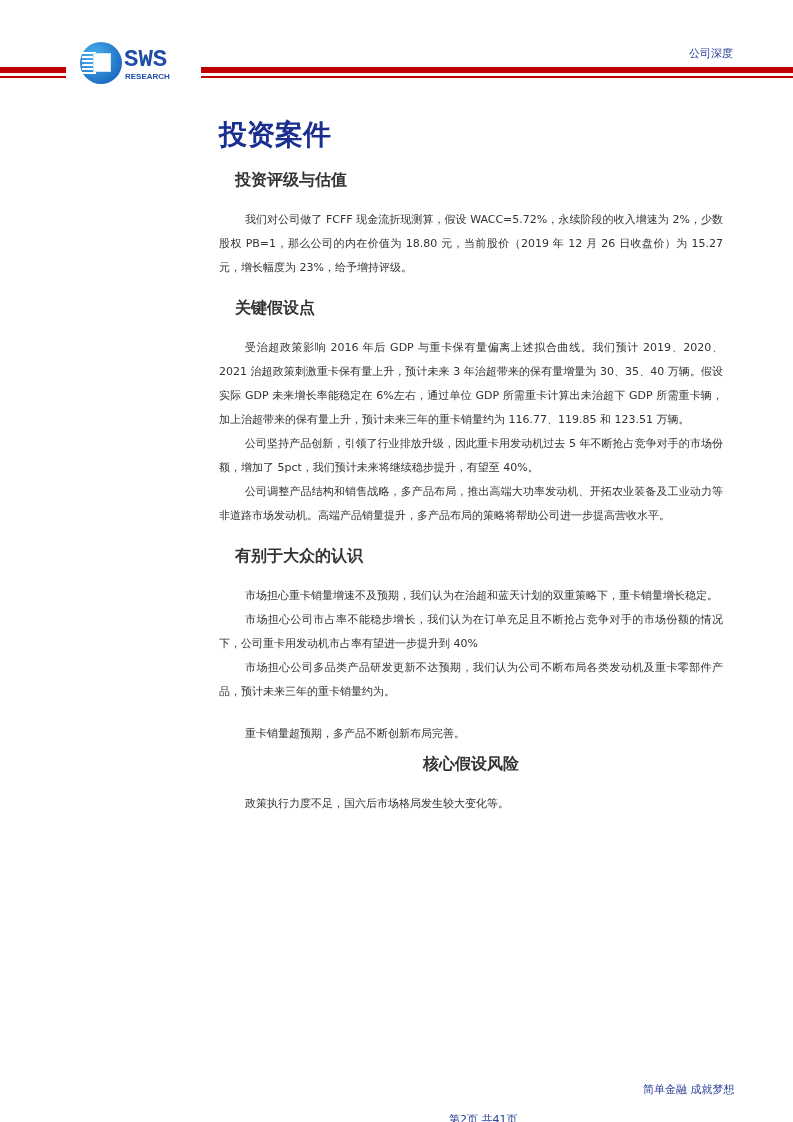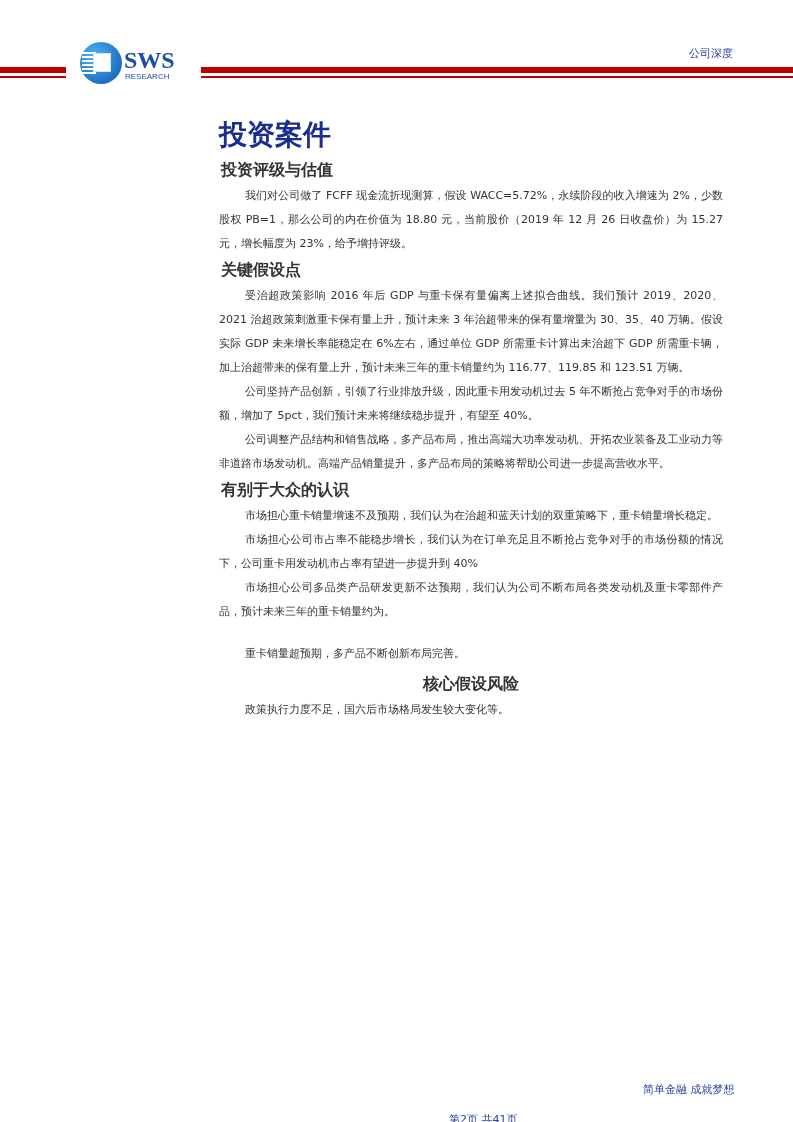--- a/index.html
+++ b/index.html
@@ -8,28 +8,28 @@
   .hdr-line-left-thick { position:absolute; left:0; top:67px; width:66px; height:6px; background:#c00000; }
   .hdr-line-left-thin  { position:absolute; left:0; top:76px; width:66px; height:2px; background:#c00000; }
   .hdr-line-right-thick{ position:absolute; left:201px; top:67px; width:592px; height:6px; background:#c00000; }
   .hdr-line-right-thin { position:absolute; left:201px; top:76px; width:592px; height:2px; background:#c00000; }
   .logo { position:absolute; left:80px; top:42px; width:110px; height:44px; }
   .logo-mark { position:absolute; left:0; top:0; width:42px; height:42px; border-radius:50%;
                background:radial-gradient(circle at 35% 35%, #4fb6ef, #1f6fc4 70%, #1b5aa9); }
   .logo-mark .stripes { position:absolute; left:2px; top:10px; width:14px; height:22px;
                background:repeating-linear-gradient(#ffffff 0 2px, transparent 2px 4px); }
   .logo-mark .sq { position:absolute; left:13px; top:11px; width:16px; height:17px; background:#fff; border:1px solid #cfe6f7; }
-  .logo-text { position:absolute; left:44px; top:6px; font-family:Liberation Serif, serif; font-weight:bold;
+  .logo-text { position:absolute; left:44px; top:6px; font-family:Liberation Mono, monospace; font-weight:bold;
                font-size:24px; color:#1e4ea6; letter-spacing:0px; line-height:24px; }
-  .logo-sub { position:absolute; left:45px; top:30px; font-family:"Liberation Sans", sans-serif; font-weight:normal;
+  .logo-sub { position:absolute; left:45px; top:30px; font-family:"Liberation Sans", sans-serif; font-weight:bold;
               font-size:8px; color:#1e4ea6; line-height:9px; }
   .hdr-right { position:absolute; right:60px; top:46px; font-size:11px; color:#2a3f97; }
   .content { position:absolute; left:219px; top:118px; width:504px; }
   .title { font-size:28px; font-weight:bold; color:#1a2e8f; margin:0 0 6px 0; line-height:34px; }
-  .sec { font-size:16px; color:#333; margin:2px; line-height:24px; }
+  .sec { font-size:16px; color:#333; margin:16px; line-height:24px; }
   .para { font-size:11px; color:#333; line-height:24px; margin:0; text-indent:26px; text-align:justify; }
   .para.spaced { margin-top:18px; }
   .sec.spaced { margin-top:6px;text-align:center; }
   .footer-page { position:absolute; left:449px; top:1112px; font-size:11px; color:#2a3f97; }
   .footer-slogan { position:absolute; left:643px; top:1082px; font-size:11px; color:#2a3f97; }
 </style>
 </head>
 <body>
 
 <div class="hdr-line-left-thick"></div>

